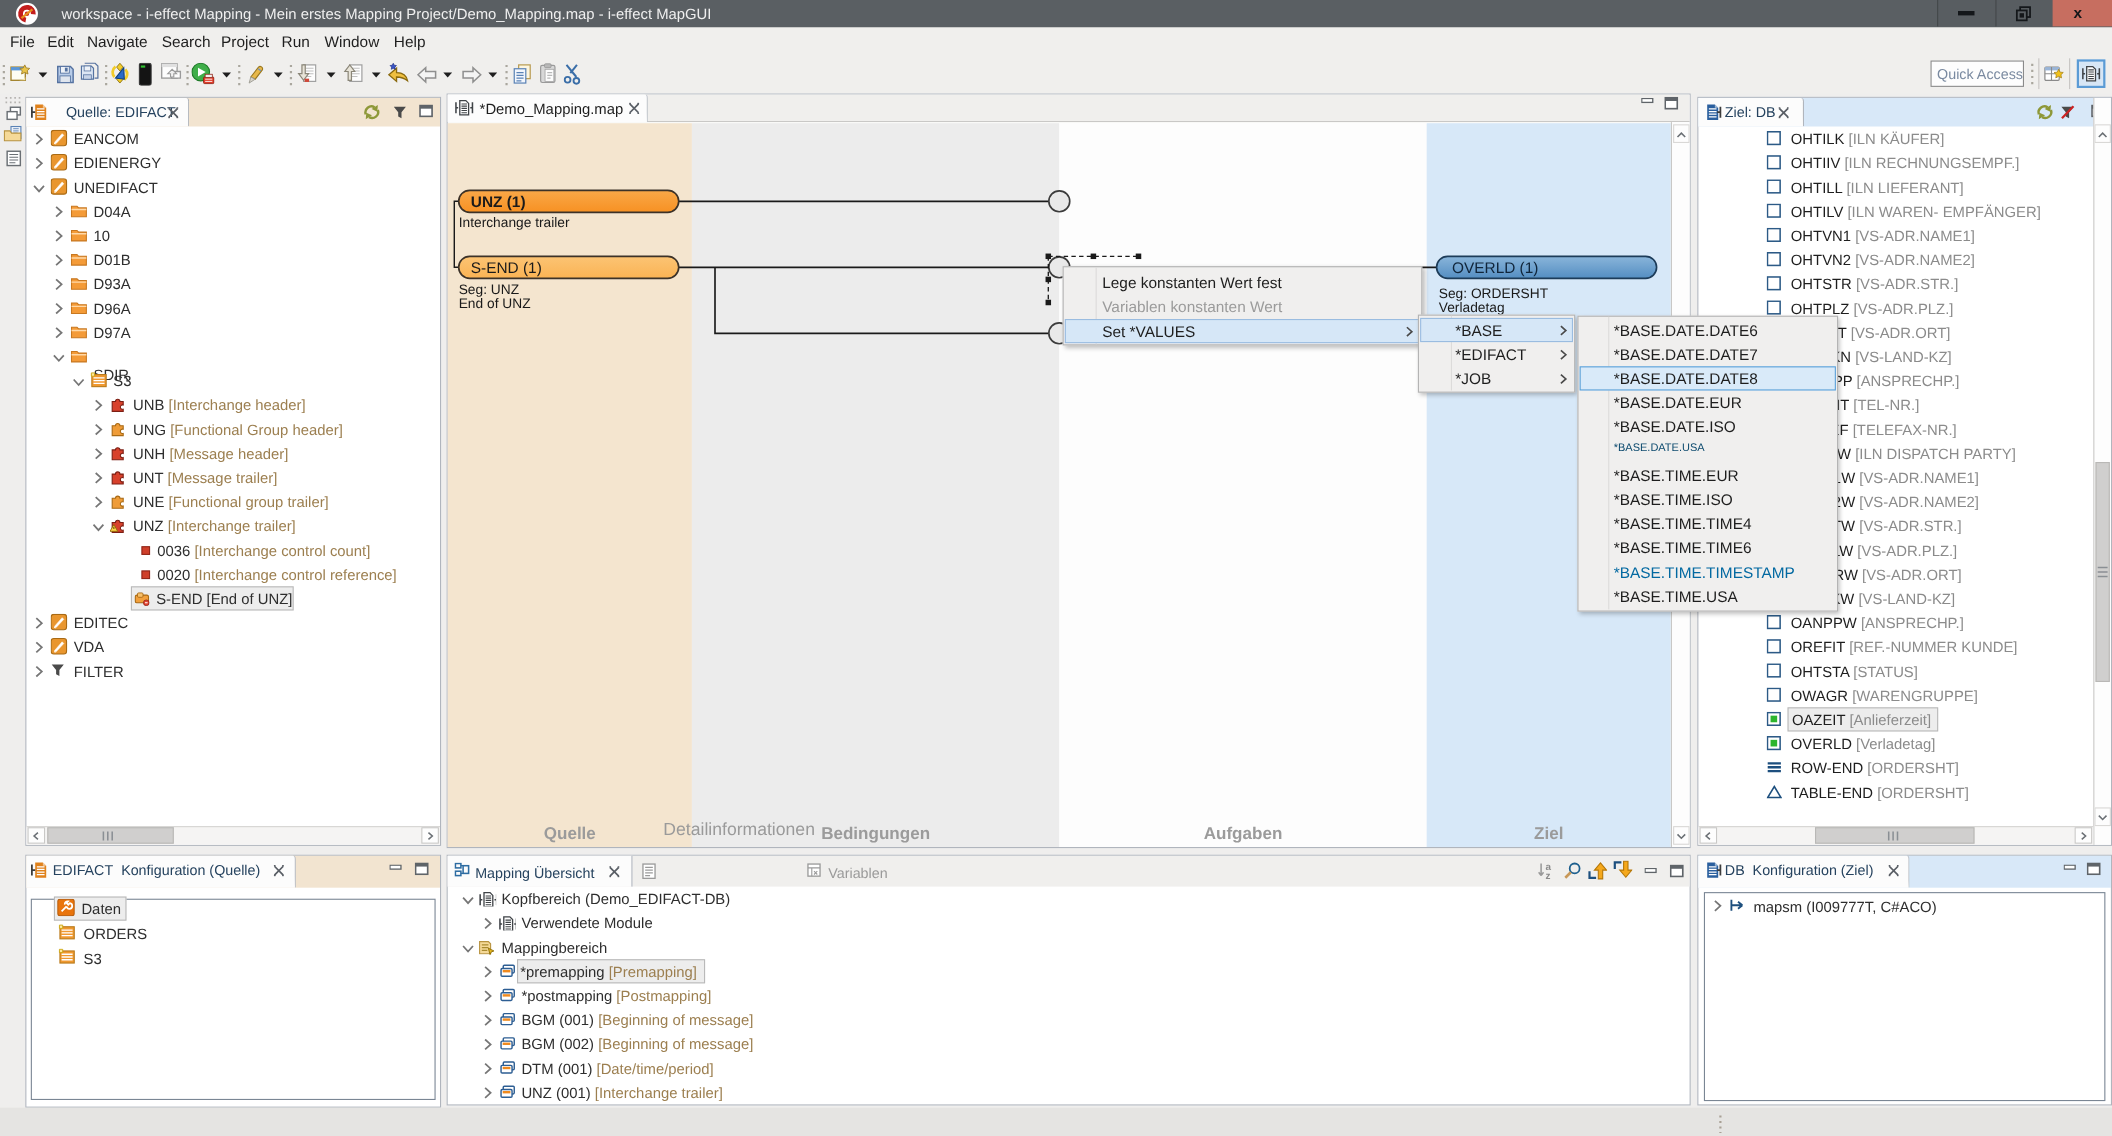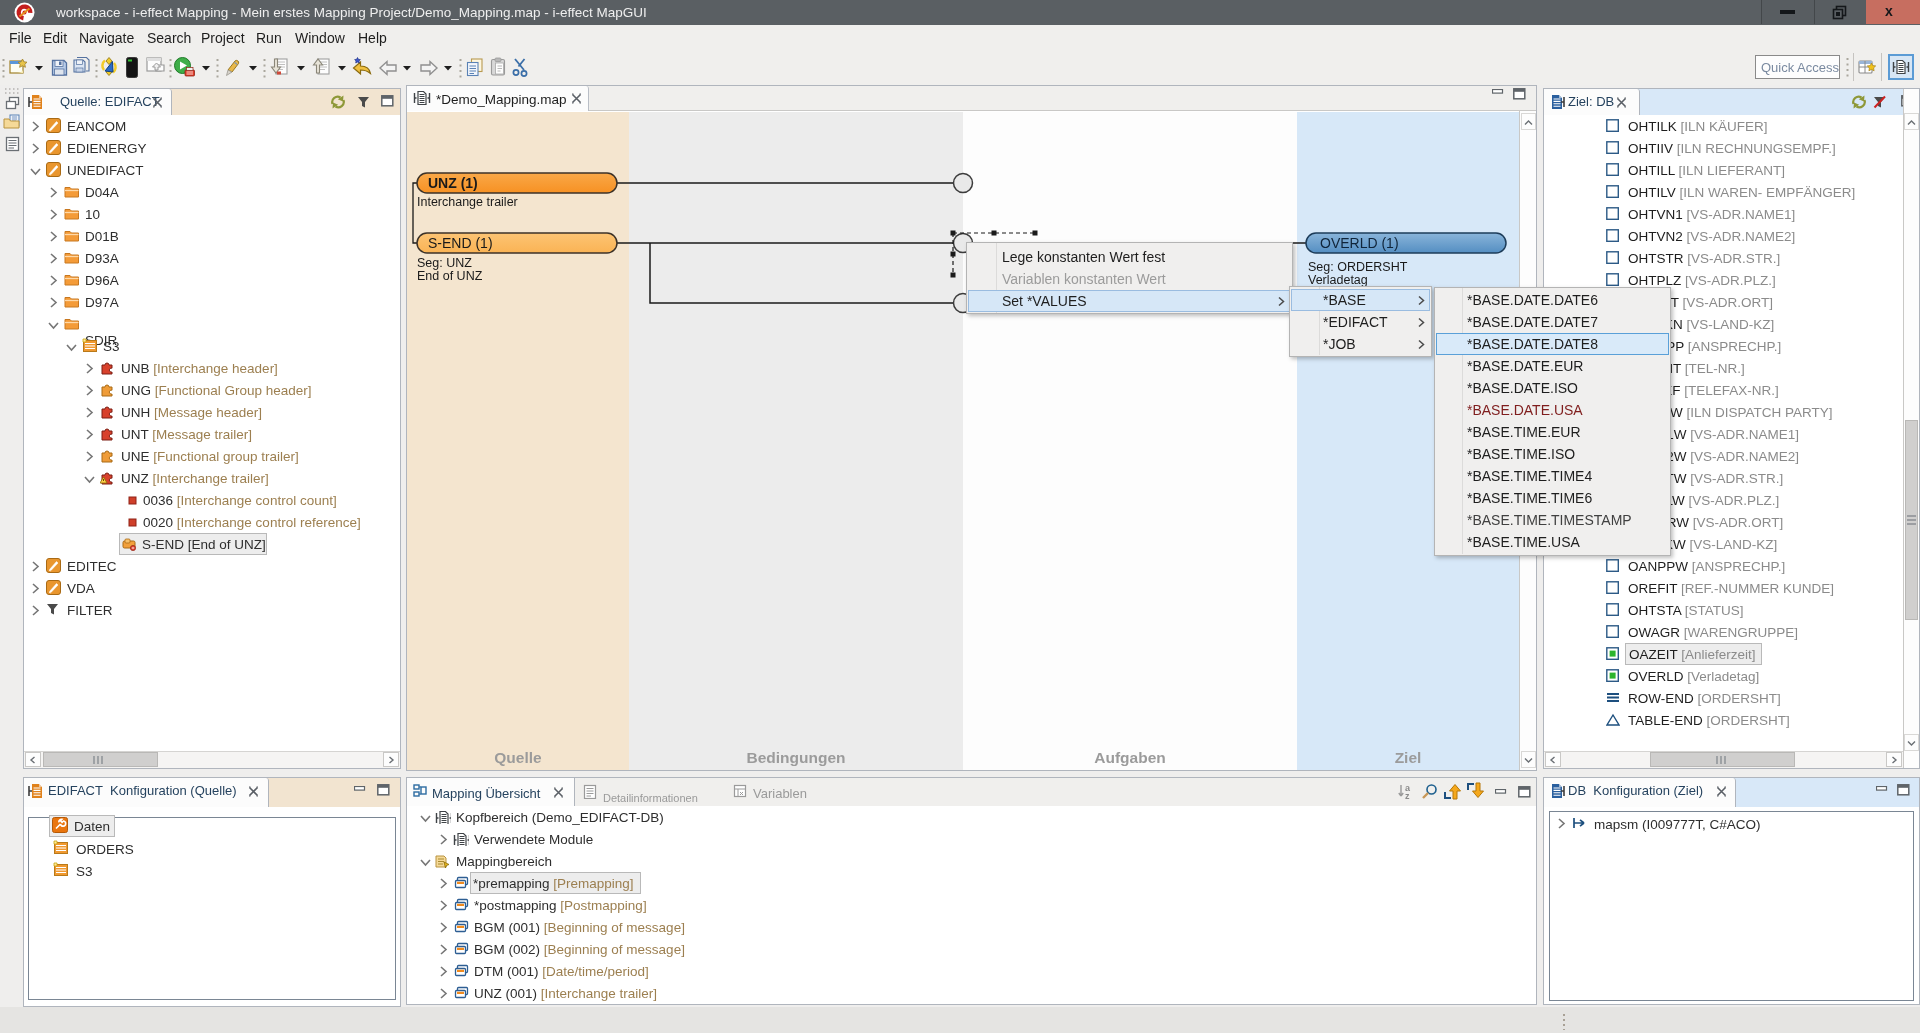--- a/index.html
+++ b/index.html
@@ -539,21 +539,21 @@
     </svg>
 <div style="position:absolute;left:432px;top:786px;font-size:13px;color:#26435f;white-space:nowrap">Mapping Übersicht</div>
 <svg style="position:absolute;left:553px;top:787px" width="11" height="11" viewBox="0 0 11 11">
       <path d="M1.5 1.5 L9.5 9.5 M9.5 1.5 L1.5 9.5" stroke="#5a5f66" stroke-width="1.6"></path>
       <path d="M1 1 L2.5 1 M8.5 1 L10 1 M1 10 L2.5 10 M8.5 10 L10 10" stroke="#5a5f66" stroke-width="1.2"></path>
     </svg>
 <svg style="position:absolute;left:583px;top:784px" width="15" height="15" viewBox="0 0 15 15">
       <rect x="1.5" y="1.5" width="11" height="13" fill="#fff" stroke="#9a9a9a" stroke-width="1.2"></rect>
       <path d="M3.5 4.5 H10.5 M3.5 7 H10.5 M3.5 9.5 H10.5 M3.5 12 H8" stroke="#9a9a9a" stroke-width="1"></path>
     </svg>
-<div style="position:absolute;left:603px;top:792px;font-size:11px;color:#9a9a9a;white-space:nowrap">Detailinformationen</div>
+<div style="position:absolute;left:603px;top:746px;font-size:16px;color:#9a9a9a;white-space:nowrap">Detailinformationen</div>
 <svg style="position:absolute;left:733px;top:784px" width="15" height="15" viewBox="0 0 15 15">
       <rect x="1.5" y="1.5" width="11" height="11" fill="#fff" stroke="#9a9a9a" stroke-width="1.2"></rect>
       <path d="M1.5 5 H12.5 M5 5 V12.5" stroke="#9a9a9a" stroke-width="1"></path>
       <path d="M7 8 l3 3 M10 8 l-3 3" stroke="#9a9a9a" stroke-width="1"></path>
     </svg>
 <div style="position:absolute;left:753px;top:786px;font-size:13px;color:#9a9a9a;white-space:nowrap">Variablen</div>
 <svg style="position:absolute;left:1398px;top:783px" width="17" height="17" viewBox="0 0 17 17">
       <path d="M3 2 V13 M3 13 l-2.2 -3 M3 13 l2.2 -3" stroke="#9a9a9a" stroke-width="1.4" fill="none"></path>
       <text x="7" y="8" font-size="9" font-weight="bold" fill="#8a8a8a" font-family="Liberation Sans">a</text>
       <text x="7" y="16" font-size="9" font-weight="bold" fill="#8a8a8a" font-family="Liberation Sans">z</text>
@@ -890,19 +890,19 @@
       <path d="M2 1.5 L6.5 5.5 L2 9.5" fill="none" stroke="#4a4a4a" stroke-width="1.5"></path>
     </svg>
 <div style="position:absolute;left:1434px;top:287px;width:237px;height:269px;background:#f0efee;border:1px solid #b4b4b4;box-shadow:2px 2px 4px rgba(0,0,0,0.25)"></div>
 <div style="position:absolute;left:1462px;top:288px;width:1px;height:266px;background:#dcdbda"></div>
 <div style="position:absolute;left:1467px;top:292px;font-size:14px;color:#1e1e1e;white-space:nowrap">*BASE.DATE.DATE6</div>
 <div style="position:absolute;left:1467px;top:314px;font-size:14px;color:#1e1e1e;white-space:nowrap">*BASE.DATE.DATE7</div>
 <div style="position:absolute;left:1436px;top:333px;width:233px;height:22px;background:#d9eaf9;border:1px solid #5aa0d8"></div>
 <div style="position:absolute;left:1467px;top:336px;font-size:14px;color:#1e1e1e;white-space:nowrap">*BASE.DATE.DATE8</div>
 <div style="position:absolute;left:1467px;top:358px;font-size:14px;color:#1e1e1e;white-space:nowrap">*BASE.DATE.EUR</div>
 <div style="position:absolute;left:1467px;top:380px;font-size:14px;color:#1e1e1e;white-space:nowrap">*BASE.DATE.ISO</div>
-<div style="position:absolute;left:1467px;top:402px;font-size:14px;color:#7f1d1d;white-space:nowrap">*BASE.DATE.USA</div>
+<div style="position:absolute;left:1467px;top:402px;font-size:10px;color:#0c4a6e;white-space:nowrap">*BASE.DATE.USA</div>
 <div style="position:absolute;left:1467px;top:424px;font-size:14px;color:#1e1e1e;white-space:nowrap">*BASE.TIME.EUR</div>
 <div style="position:absolute;left:1467px;top:446px;font-size:14px;color:#1e1e1e;white-space:nowrap">*BASE.TIME.ISO</div>
 <div style="position:absolute;left:1467px;top:468px;font-size:14px;color:#1e1e1e;white-space:nowrap">*BASE.TIME.TIME4</div>
 <div style="position:absolute;left:1467px;top:490px;font-size:14px;color:#1e1e1e;white-space:nowrap">*BASE.TIME.TIME6</div>
-<div style="position:absolute;left:1467px;top:512px;font-size:14px;color:#404040;white-space:nowrap">*BASE.TIME.TIMESTAMP</div>
+<div style="position:absolute;left:1467px;top:512px;font-size:14px;color:#0369a1;white-space:nowrap">*BASE.TIME.TIMESTAMP</div>
 <div style="position:absolute;left:1467px;top:534px;font-size:14px;color:#1e1e1e;white-space:nowrap">*BASE.TIME.USA</div>
 </div>
 </body></html>

